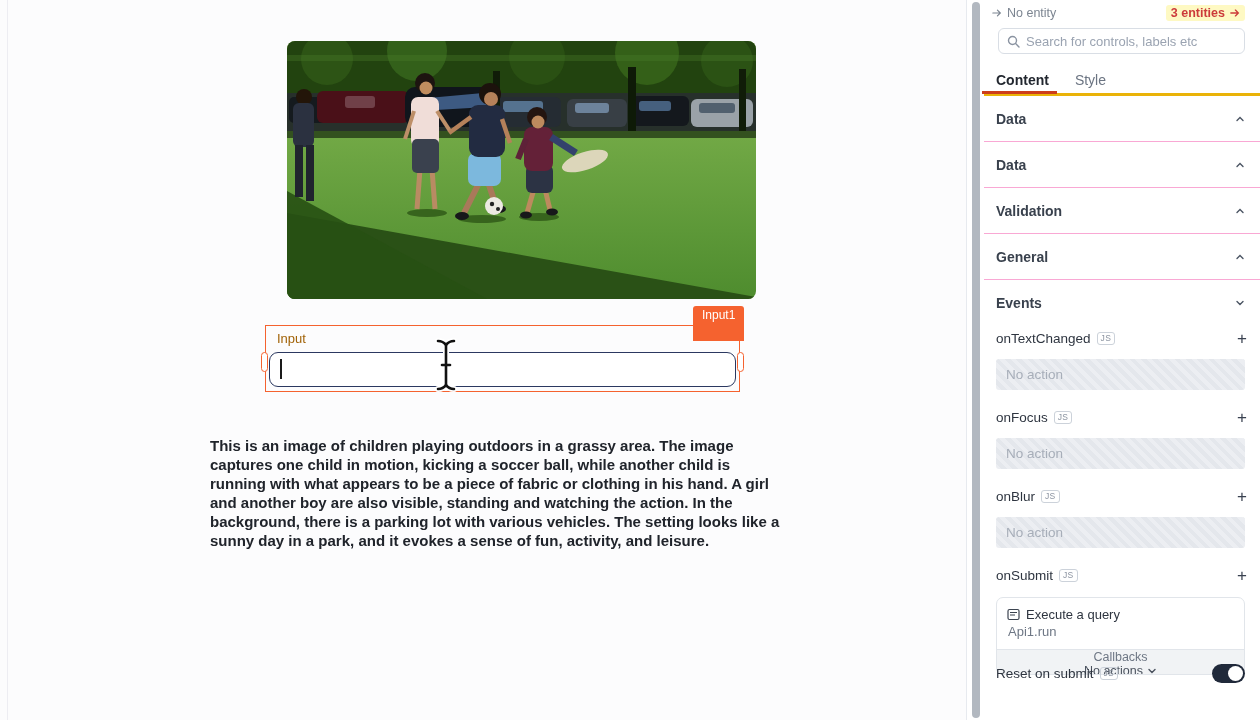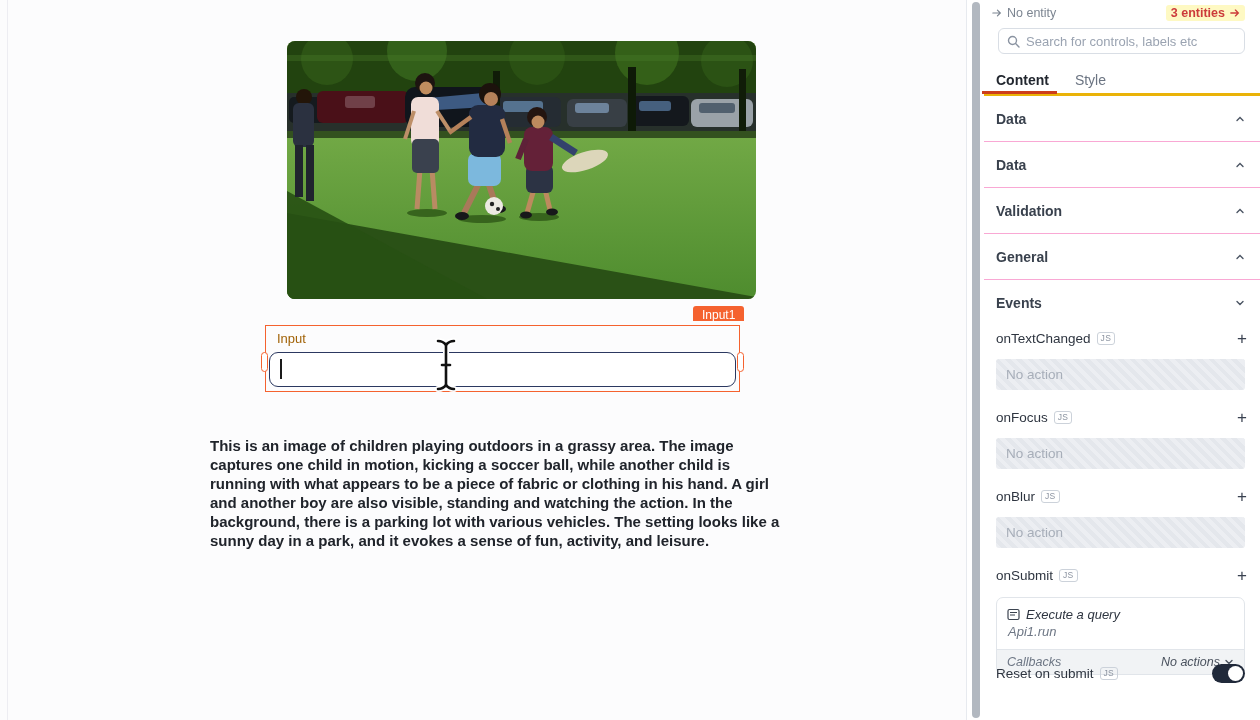--- a/index.html
+++ b/index.html
@@ -9,21 +9,21 @@
 
   
   .canvas { position:absolute; left:0; top:0; width:966px; height:720px; background:#fcfcfd; }
   .canvas-edge { position:absolute; left:7px; top:0; width:1px; height:720px; background:#ededf2; }
 
   .photo { position:absolute; left:287px; top:41px; width:469px; height:258px;
            border-radius:8px; overflow:hidden; }
   .photo svg { display:block; }
 
   
-  .widget-badge { position:absolute; left:693px; top:306px; height:15px; padding:0 9px;
+  .widget-badge { position:absolute; left:693px; top:306px; height:35px; padding:0 9px;
                   background:#f5622f; color:#fff; font-size:12px; line-height:19px;
                   border-radius:3px 3px 0 0; }
   .input-widget { position:absolute; left:265px; top:325px; width:475px; height:67px;
                   border:1px solid #f5622f; background:transparent; }
   .input-label { position:absolute; left:11px; top:5px; font-size:13px; color:#a16207; }
   .input-field { position:absolute; left:3px; top:26px; width:467px; height:35px;
                  border:1.6px solid #2b3860; border-radius:9px; background:#fff;
                  font-size:14px; padding:0 10px; outline:none; color:#111; }
   .caret { position:absolute; left:14px; top:33px; width:1.5px; height:20px; background:#1a1a1a; }
   .handle { position:absolute; width:7px; height:20px; background:#fff;
@@ -79,26 +79,26 @@
   .js-badge { margin-left:6px; font-size:8.5px; color:#8b93a0; border:1px solid #ccd2da;
               border-radius:3px; padding:0.5px 3px; letter-spacing:.3px; }
   .plus { margin-left:auto; font-size:17px; color:#394150; line-height:1; cursor:pointer; }
 
   .no-action { margin:8px 16px 14px 12px; height:31px; border-radius:3px;
                background:repeating-linear-gradient(45deg,#eceef2 0 4px,#e4e7ec 4px 8px);
                display:flex; align-items:center; padding:0 10px;
                font-size:13.5px; color:#a7aeb9; }
 
   .action-card { margin:9px 16px 0 12px; border:1px solid #e1e5ea; border-radius:7px;
-                 overflow:hidden; background:#fff;font-style:italic; }
+                 overflow:hidden; background:#fff; }
   .action-main { padding:9px 10px 10px 10px; }
   .action-type { font-size:13px; color:#2e3540; display:flex; align-items:center; gap:6px; }
   .action-value { font-size:13px; color:#6e7785; margin-top:2px; padding-left:1px; }
   .action-footer { background:#f1f3f5; border-top:1px solid #e1e5ea; height:25px;
-                   display:flex; align-items:center; justify-content:space-between; padding:0 10px; }
+                   display:flex; align-items:center; justify-content:space-between; padding:0 10px;flex-direction:column; }
   .cb-label { font-size:12.5px; color:#6e7785; }
   .cb-value { font-size:12.5px; color:#4a525e; display:flex; align-items:center; gap:4px; }
 
   .reset-row { position:absolute; left:12px; right:16px; top:662px; height:22px;
                display:flex; align-items:center; }
   .toggle { margin-left:auto; width:33px; height:19px; border-radius:10px; background:#20293a;
             position:relative; cursor:pointer; }
   .toggle .knob { position:absolute; right:2px; top:2px; width:15px; height:15px;
                   border-radius:50%; background:#fff; }
 </style>

